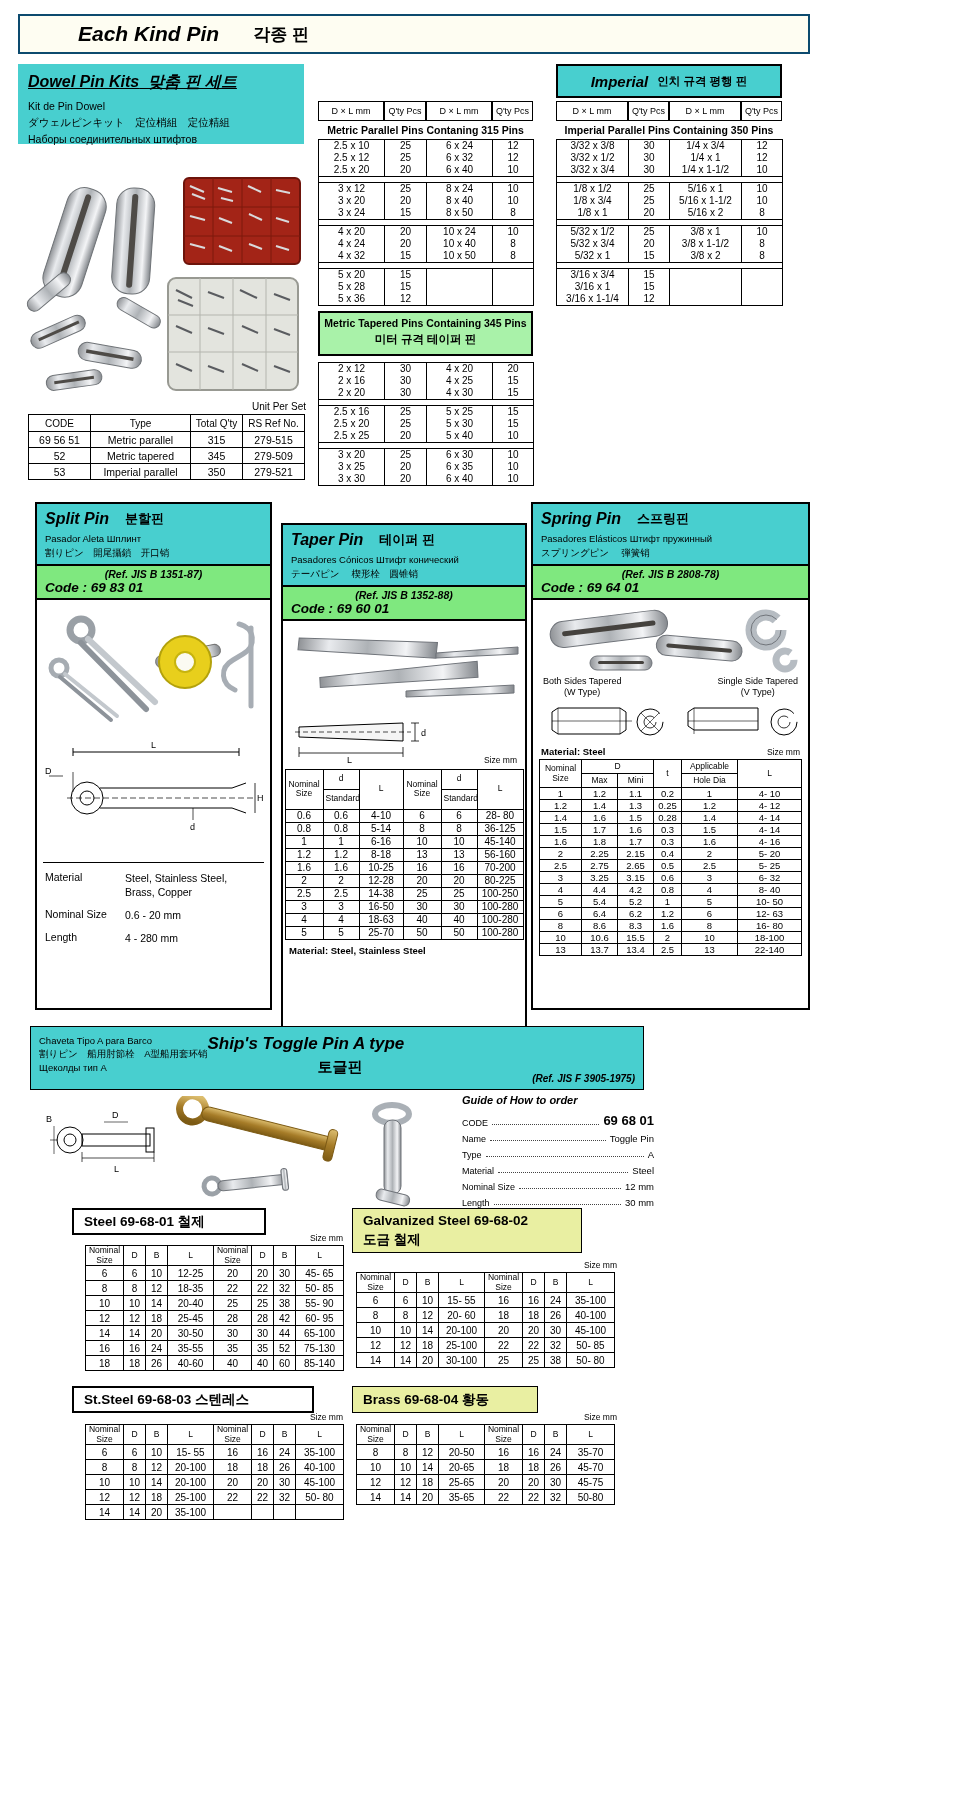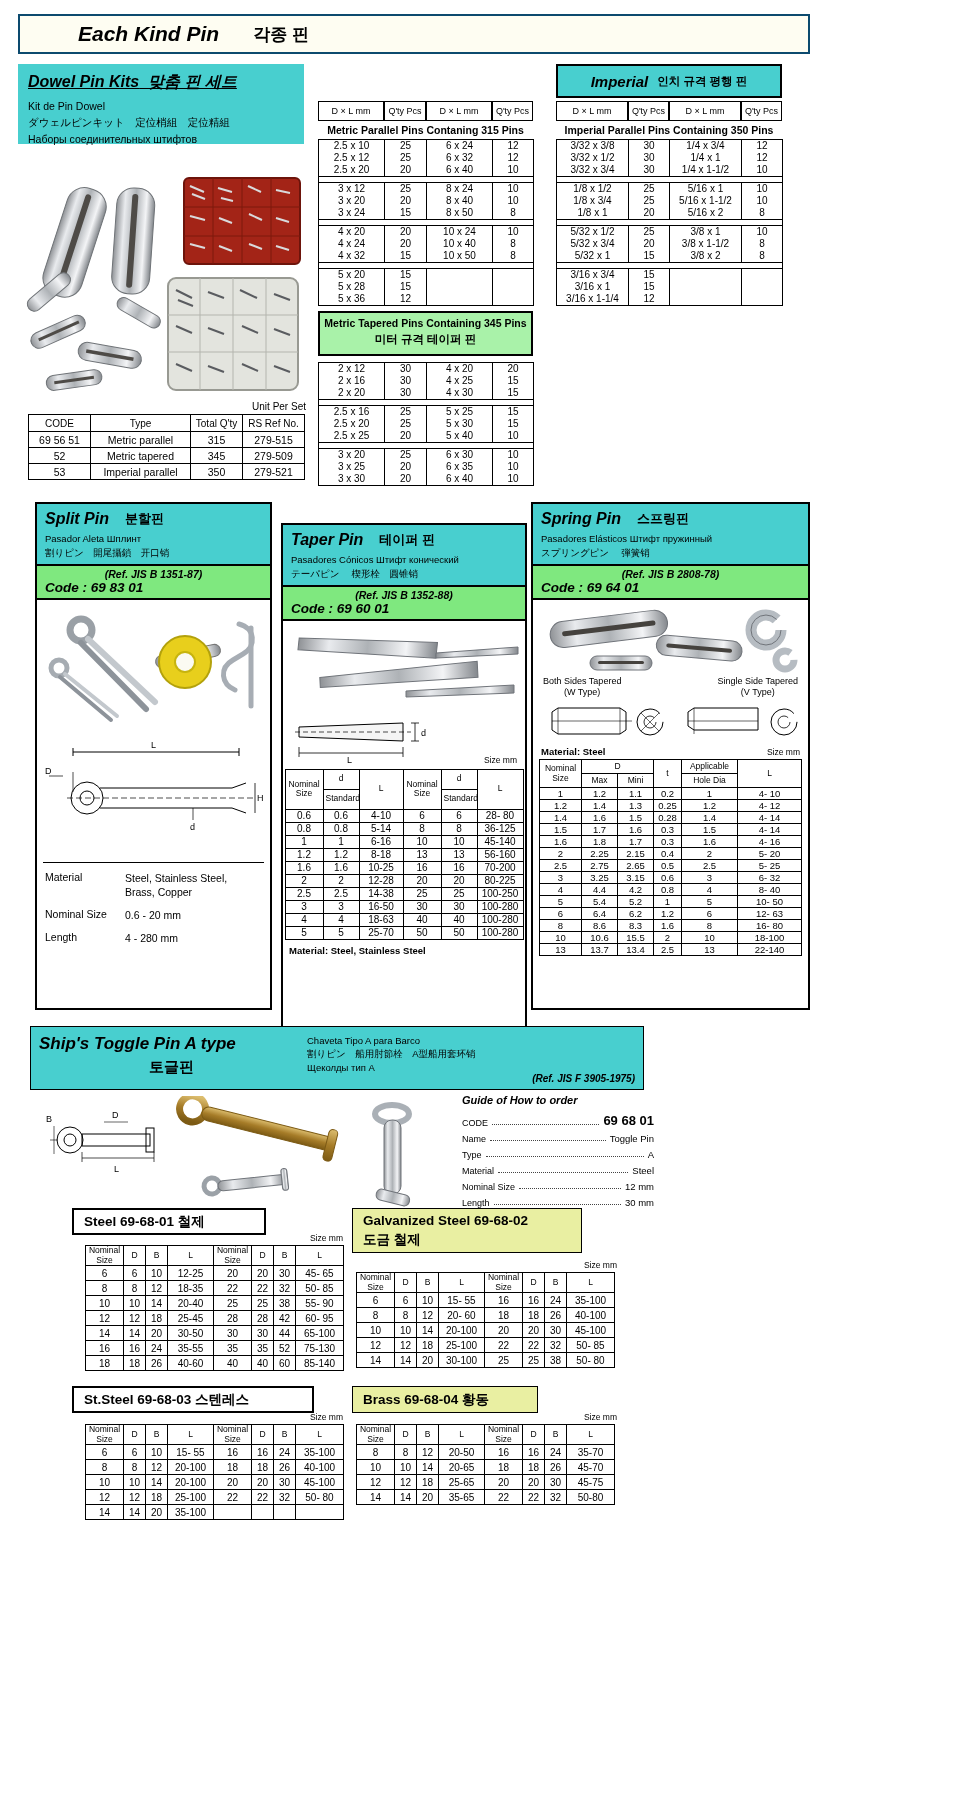--- a/index.html
+++ b/index.html
@@ -899,28 +899,28 @@
               <td>13</td>
               <td>22-140</td>
             </tr>
           </tbody>
         </table>
     </div>
   </div>
 
   <div class="toggle-head" style="left:30px; top:1026px; width:614px; height:64px;">
     <div style="display:flex; padding:7px 8px 0;">
-      <div style="width:268px;">
-        <div class="tg-title">Ship's Toggle Pin A type</div>
-        <div class="tg-ko">토글핀</div>
-      </div>
       <div>
         <div class="tg-sub">Chaveta Tipo A para Barco</div>
         <div class="tg-sub">割りピン　船用肘節栓　A型船用套环销</div>
         <div class="tg-sub">Щеколды тип A</div>
+      </div>
+      <div style="width:268px;">
+        <div class="tg-title">Ship's Toggle Pin A type</div>
+        <div class="tg-ko">토글핀</div>
       </div>
     </div>
     <div class="tg-ref">(Ref. JIS F 3905-1975)</div>
   </div>
 
   <svg class="abs" style="left:40px; top:1096px;" width="405" height="122" viewBox="0 0 405 122">
     <g stroke="#000" fill="none">
       <circle cx="30" cy="44" r="13"></circle>
       <circle cx="30" cy="44" r="6"></circle>
       <rect x="42" y="38" width="68" height="12"></rect>

